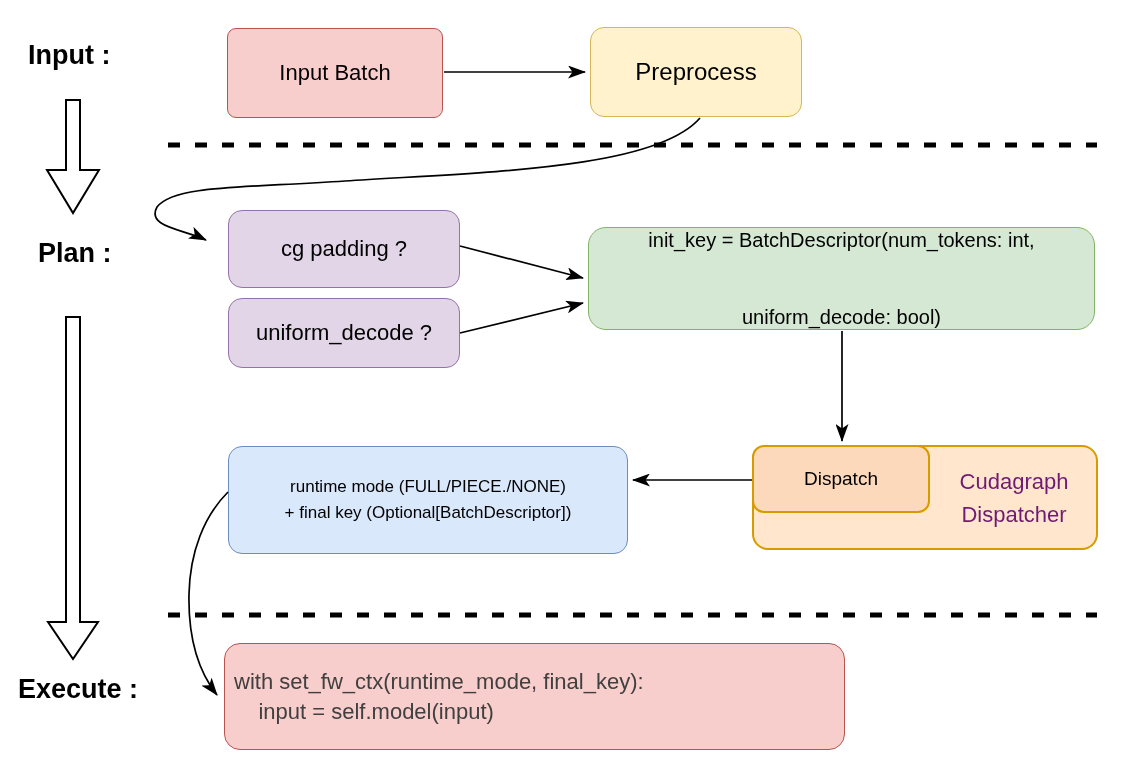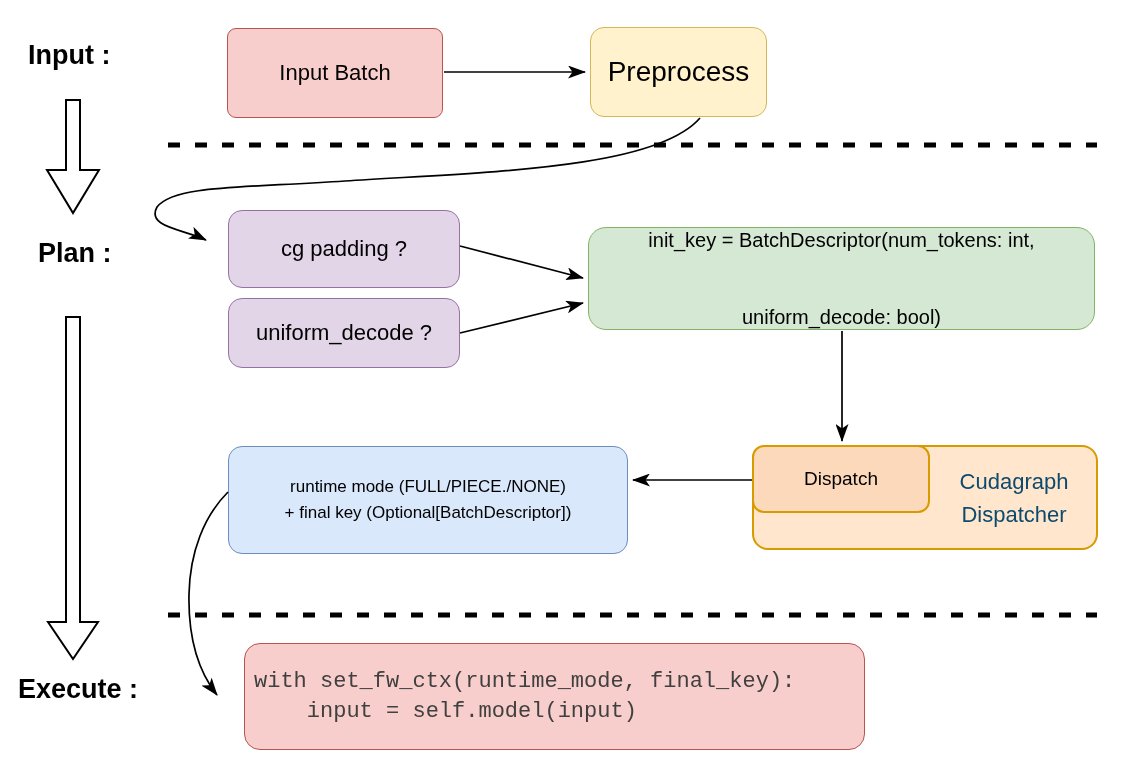--- a/index.html
+++ b/index.html
@@ -26,36 +26,36 @@
     align-items:center;
     justify-content:center;
     text-align:center;
     border:1.5px solid #000;
     border-radius:14px;
     color:#000;
     line-height:1.45;
   }
   .node .ln{white-space:nowrap;}
   #node-input-batch   {left:227px; top:28px;  width:216px; height:90px;  font-size:22px;}
-  #node-preprocess    {left:590px; top:27px;  width:177px; height:90px;  font-size:28px;}
+  #node-preprocess    {left:590px; top:27px;  width:212px; height:90px;  font-size:24px;}
   #node-cg-padding    {left:228px; top:210px; width:232px; height:78px;  font-size:22px;}
   #node-uniform-decode{left:228px; top:298px; width:232px; height:70px;  font-size:22px;}
   #node-init-key      {left:588px; top:227px; width:507px; height:103px; font-size:20px; border-radius:18px; line-height:1.6;}
   #node-cudagraph     {left:752px; top:445px; width:346px; height:105px; border-width:2px; border-radius:16px;}
   #node-dispatch      {left:752px; top:445px; width:178px; height:68px;  font-size:19px; border-width:2px; border-radius:12px;}
   #cudagraph-text{
     position:absolute; left:930px; top:445px; width:168px; height:105px;
     display:flex; flex-direction:column; align-items:center; justify-content:center;
-    font-size:22px; color:#0c4a6e; line-height:1.5; text-align:center;
+    font-size:22px; color:#701a75; line-height:1.5; text-align:center;
   }
   #node-runtime-mode  {left:228px; top:446px; width:400px; height:108px; font-size:17px; line-height:1.55;}
   #node-execute-code  {left:224px; top:643px; width:621px; height:107px;
     border-radius:16px; align-items:flex-start; justify-content:center;
-    font-family:Liberation Mono, monospace; font-size:22px; color:#404040;
-    line-height:1.35; padding-left:9px; text-align:left;margin-left:20px;}
+    font-family:Liberation Sans, sans-serif; font-size:22px; color:#404040;
+    line-height:1.35; padding-left:9px; text-align:left;}
   #node-execute-code .ln{white-space:pre;}
   #connector-layer{
     position:absolute; left:0; top:0; width:1142px; height:770px;
     pointer-events:none;
   }
 </style>
 </head>
 <body>
 
 <div id="stage">

